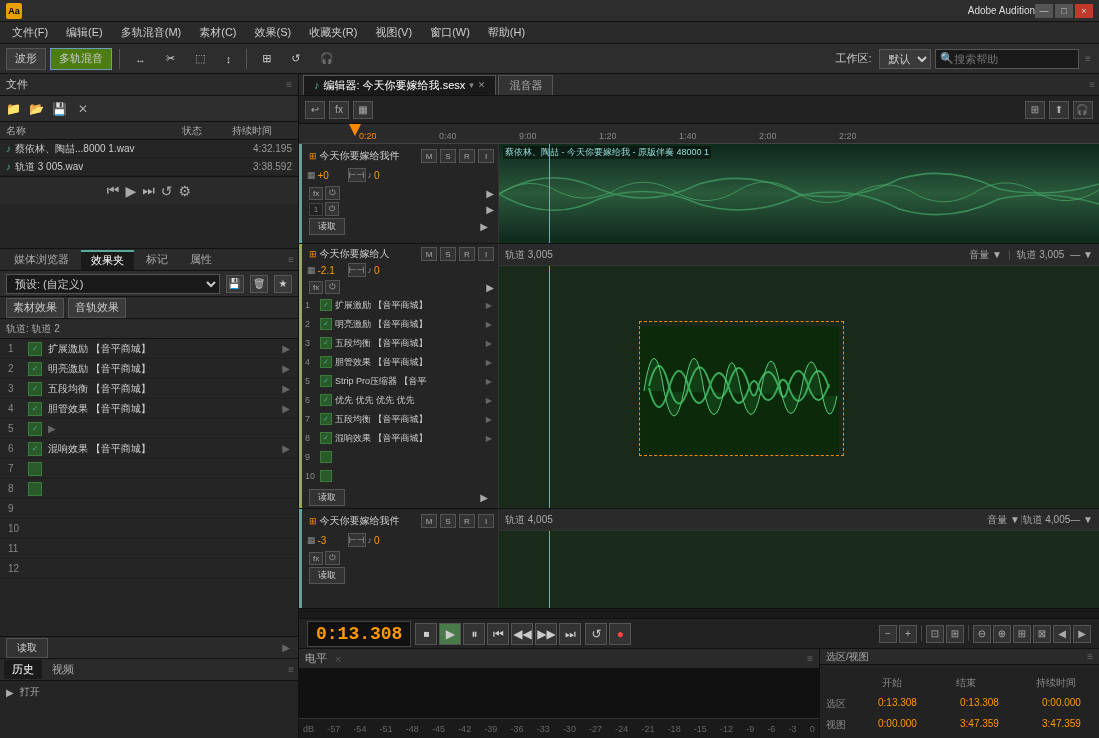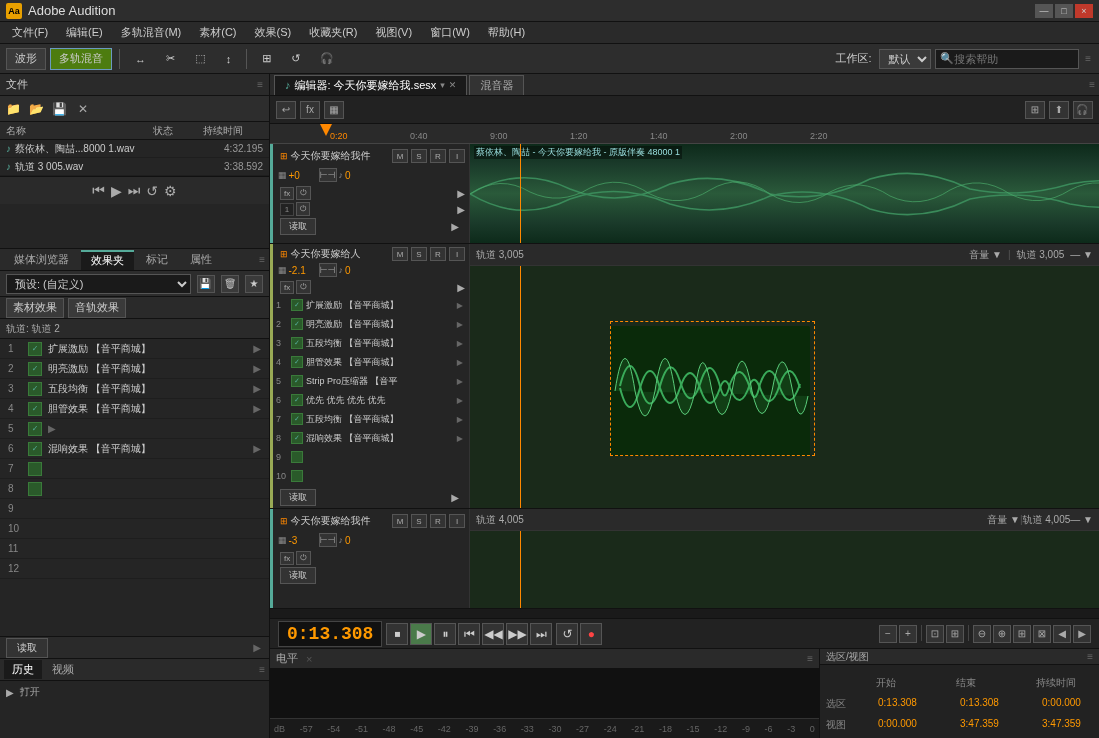--- a/index.html
+++ b/index.html
@@ -26,21 +26,21 @@
     #title-bar .app-icon {
       width: 16px; height: 16px;
       background: #e8a000;
       border-radius: 2px;
       margin-right: 6px;
       font-size: 9px;
       color: #000;
       display: flex; align-items: center; justify-content: center;
       font-weight: bold;
     }
-    #title-bar .title-text { font-size: 13px; color: #ddd; flex: 1; }
+    #title-bar .title-text { font-size: 10px; color: #ddd; flex: 1; text-align: right; }
     #title-bar .win-btns { display: flex; gap: 2px; }
     #title-bar .win-btn {
       width: 18px; height: 14px;
       background: #555;
       border: none;
       color: #ccc;
       font-size: 9px;
       cursor: pointer;
       display: flex; align-items: center; justify-content: center;
     }
@@ -112,21 +112,21 @@
     }
 
     
     #main-layout {
       display: flex;
       height: calc(738px - 22px - 22px - 30px);
     }
 
     
     #left-panel {
-      width: 270px;
+      width: 299px;
       background: #252525;
       border-right: 1px solid #111;
       display: flex;
       flex-direction: column;
       overflow: hidden;
     }
 
     
     #files-panel {
       border-bottom: 1px solid #111;
@@ -1109,21 +1109,21 @@
         </div>
       </div>
 
       <div id="info-panel">
         <div style="background:#2a2a2a;height:20px;display:flex;align-items:center;padding:0 4px;border-bottom:1px solid #111;font-size:10px;color:#aaa;margin:-6px -6px 4px -6px;padding:0 6px;">
           <span>选区/视图</span>
           <button class="panel-pin-btn" style="margin-left:auto;">≡</button>
         </div>
         <div style="display:grid;grid-template-columns:50px 80px 80px 80px;gap:0;font-size:10px;margin-top:4px;">
           <span></span>
-          <span style="color:#888;">开始</span>
+          <span style="color:#888;margin-left:6px;">开始</span>
           <span style="color:#888;">结束</span>
           <span style="color:#888;">持续时间</span>
         </div>
         <div style="display:grid;grid-template-columns:50px 80px 80px 80px;gap:2px;font-size:10px;margin-top:4px;">
           <span style="color:#888;">选区</span>
           <span style="color:#f90;">0:13.308</span>
           <span style="color:#f90;">0:13.308</span>
           <span style="color:#f90;">0:00.000</span>
         </div>
         <div style="display:grid;grid-template-columns:50px 80px 80px 80px;gap:2px;font-size:10px;margin-top:4px;">

